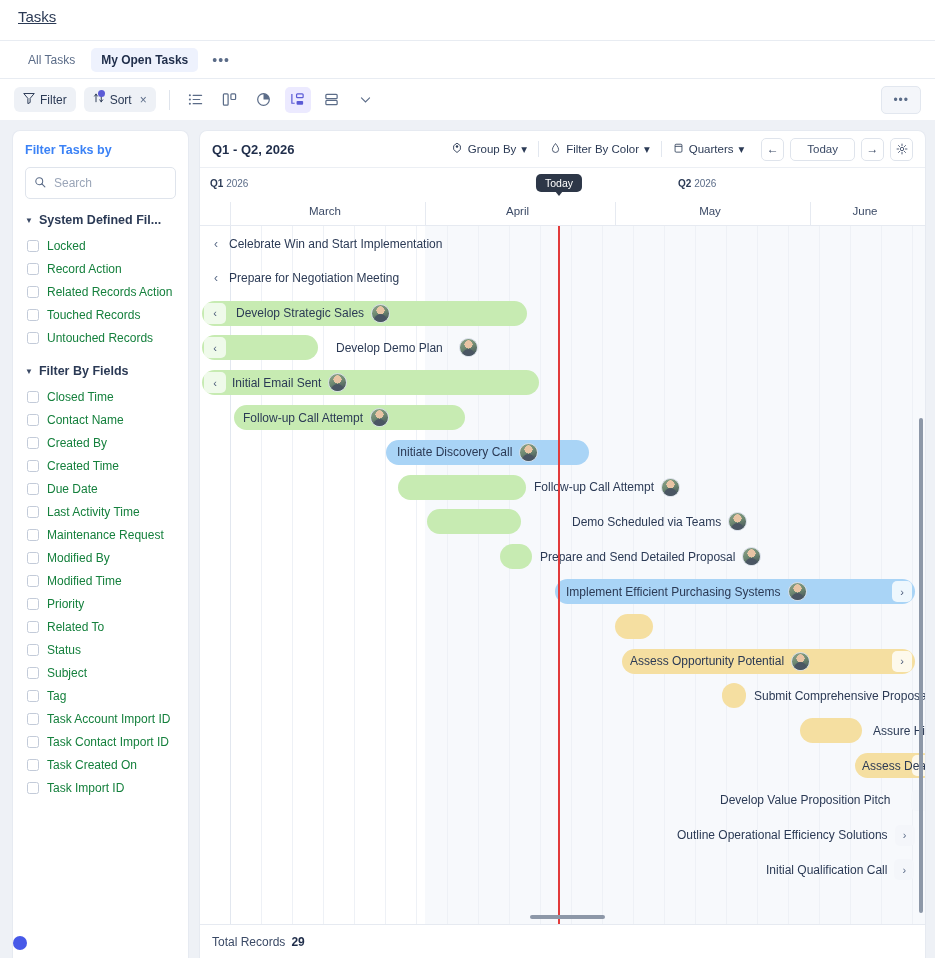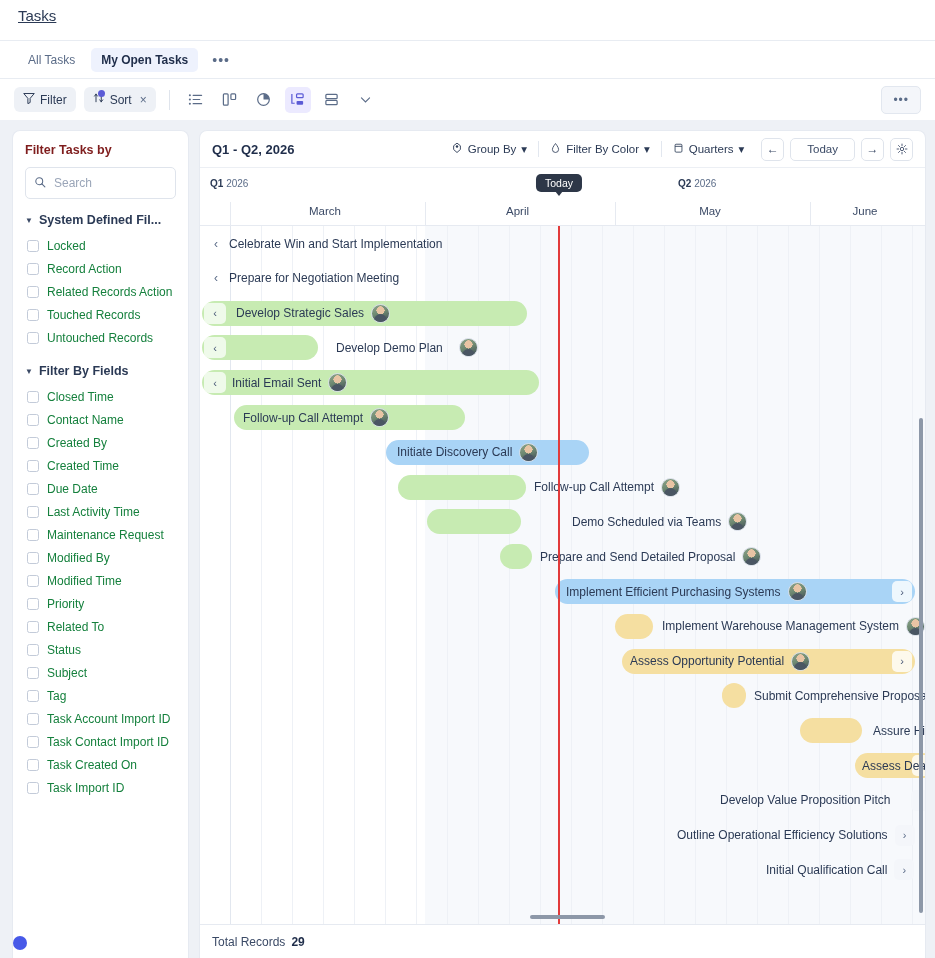--- a/index.html
+++ b/index.html
@@ -8,22 +8,22 @@
     width:935px; height:958px;
     background:#eef1f6;
     font-family:"Liberation Sans", sans-serif;
     color:#2b3a55;
     overflow:hidden;
   }
 
   
   .page-head {
     height:40px; background:#fff;
-    display:flex; align-items:flex-end;
-    padding:16px 18px;
+    display:flex; align-items:flex-start;
+    padding:8px 18px;
     text-decoration:underline;
   }
   .page-title { font-size:15px; color:#2b3a55; }
 
   
   .viewtabs {
     height:38px; background:#fff;
     border-top:1px solid #e8ecf2;
     display:flex; align-items:center;
     padding:0 18px; gap:6px;
@@ -79,21 +79,21 @@
 
   
   .layout { display:flex; gap:10px; padding:10px 9px 0 12px; height:calc(958px - 120px); }
 
   
   .sidebar {
     width:177px; background:#fff; border-radius:8px 8px 0 0;
     border:1px solid #e6eaf1; border-bottom:none;
     padding:12px 12px 0 12px; overflow:hidden; position:relative;
   }
-  .sb-title { font-size:12.5px; font-weight:bold; color:#7f1d1d; margin-bottom:10px; }
+  .sb-title { font-size:12.5px; font-weight:bold; color:#3b82f6; margin-bottom:10px; }
   .sb-search {
     display:flex; align-items:center; gap:6px;
     border:1px solid #dfe4ec; border-radius:5px;
     padding:6px 8px; margin-bottom:14px;
   }
   .sb-search input {
     border:none; outline:none; font-size:12px; width:100%;
     font-family:"Liberation Sans", sans-serif; color:#2b3a55;
   }
   .sb-search input::placeholder { color:#9aa5b8; }
@@ -605,24 +605,20 @@
           <div class="bar blue" style="left: 355px; width: 360px;">
             <div class="chev-r" style="margin-left: auto; margin-right: 3px;">›</div>
           </div>
           <div class="rowlabel inside" style="left: 366px;">
             <span>Implement Efficient Purchasing Systems</span>
             <span class="avatar"></span>
           </div>
         </div>
         <div class="row" style="top: 382.8px;">
           <div class="bar yellow" style="left: 415px; width: 38px;"></div>
-          <div class="rowlabel" style="left: 462px;">
-            <span>Implement Warehouse Management System</span>
-            <span class="avatar"></span>
-          </div>
         </div>
         <div class="row" style="top: 417.6px;">
           <div class="bar yellow" style="left: 422px; width: 293px;">
             <div class="chev-r" style="margin-left: auto; margin-right: 3px;">›</div>
           </div>
           <div class="rowlabel inside" style="left: 430px;">
             <span>Assess Opportunity Potential</span>
             <span class="avatar"></span>
           </div>
         </div>

